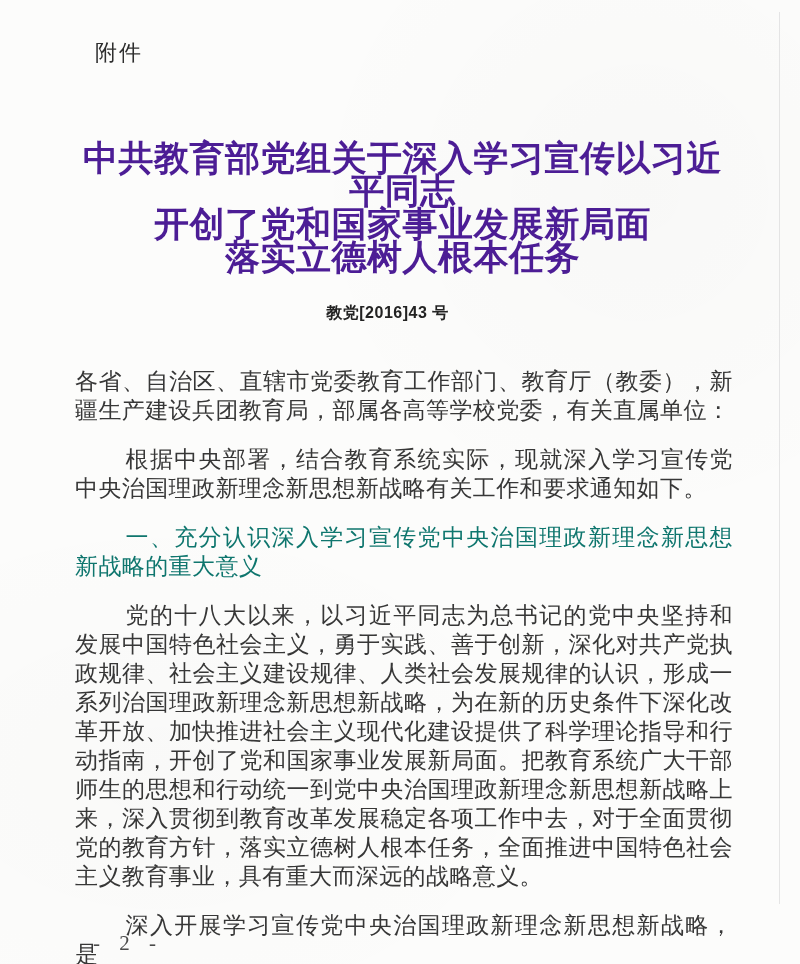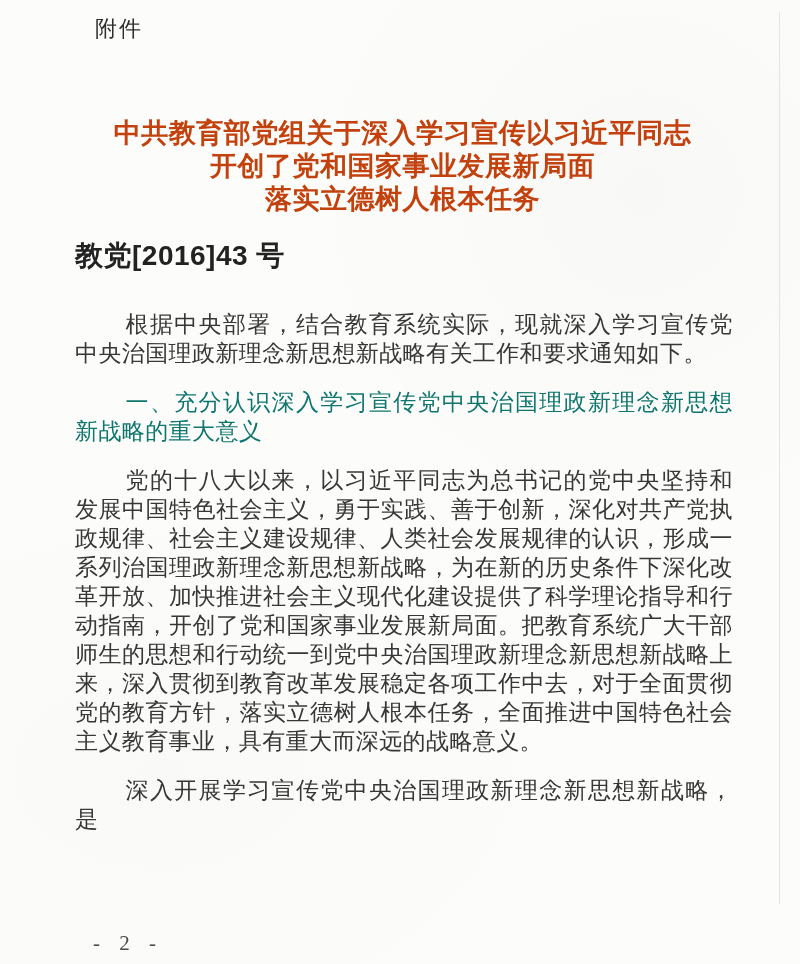--- a/index.html
+++ b/index.html
@@ -17,21 +17,21 @@
       radial-gradient(ellipse 500px 500px at 80% 20%, rgba(0,0,0,0.015), transparent 70%),
       #fcfcfb;
     position: relative;
     color: #3a3a3a;
   }
 
   .page {
     position: relative;
     width: 800px;
     height: 964px;
-    padding: 8px 70px 0 75px;
+    padding: 32px 70px 0 75px;
   }
 
   
   .scan-line {
     position: absolute;
     top: 12px;
     bottom: 60px;
     left: 779px;
     width: 1px;
     background: rgba(130,130,135,0.18);
@@ -43,33 +43,33 @@
     font-size: 22px;
     line-height: 24px;
     color: #2e2e2e;
     letter-spacing: 2px;
   }
 
   .doc-title {
     margin-top: 76px;
     text-align: center;
     font-weight: 700;
-    color: #c2410c;
-    font-size: 27px;
+    color: #4c1d95;
+    font-size: 35px;
     line-height: 33px;
     letter-spacing: 0.5px;
   }
 
   .doc-number {
     margin-top: 28px;
     margin-right: 30px;
-    text-align: left;
+    text-align: center;
     font-weight: 700;
     color: #222;
-    font-size: 28px;
+    font-size: 16px;
     line-height: 24px;
     letter-spacing: 0.5px;
   }
 
   .body-text {
     margin-top: 42px;
     width: 658px;
   }
 
   .para {
@@ -111,20 +111,21 @@
   <div class="doc-title">
     <div>中共教育部党组关于深入学习宣传以习近平同志</div>
     <div>开创了党和国家事业发展新局面</div>
     <div>落实立德树人根本任务</div>
   </div>
 
   <div class="doc-number">教党[2016]43 号</div>
 
   <div class="body-text">
 
+    <p class="para">各省、自治区、直辖市党委教育工作部门、教育厅（教委），新疆生产建设兵团教育局，部属各高等学校党委，有关直属单位：</p>
 
     <p class="para indent">根据中央部署，结合教育系统实际，现就深入学习宣传党中央治国理政新理念新思想新战略有关工作和要求通知如下。</p>
 
     <p class="para indent heading">一、充分认识深入学习宣传党中央治国理政新理念新思想新战略的重大意义</p>
 
     <p class="para indent">党的十八大以来，以习近平同志为总书记的党中央坚持和发展中国特色社会主义，勇于实践、善于创新，深化对共产党执政规律、社会主义建设规律、人类社会发展规律的认识，形成一系列治国理政新理念新思想新战略，为在新的历史条件下深化改革开放、加快推进社会主义现代化建设提供了科学理论指导和行动指南，开创了党和国家事业发展新局面。把教育系统广大干部师生的思想和行动统一到党中央治国理政新理念新思想新战略上来，深入贯彻到教育改革发展稳定各项工作中去，对于全面贯彻党的教育方针，落实立德树人根本任务，全面推进中国特色社会主义教育事业，具有重大而深远的战略意义。</p>
 
     <p class="para indent">深入开展学习宣传党中央治国理政新理念新思想新战略，是</p>
 
   </div>

